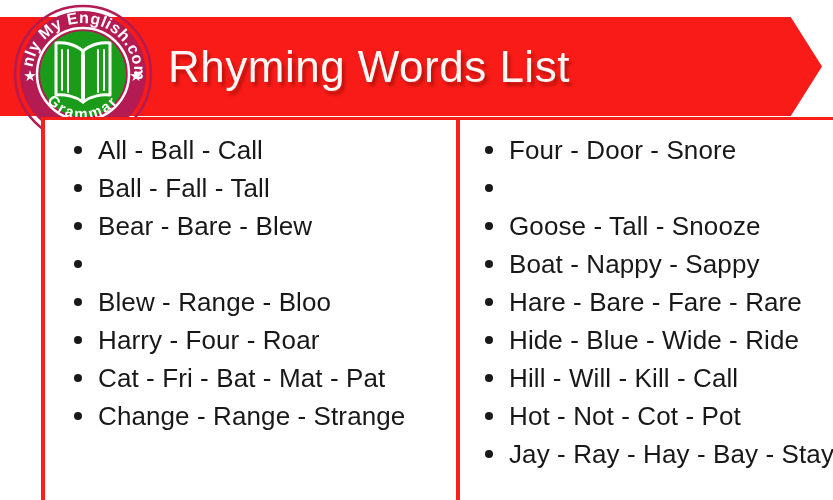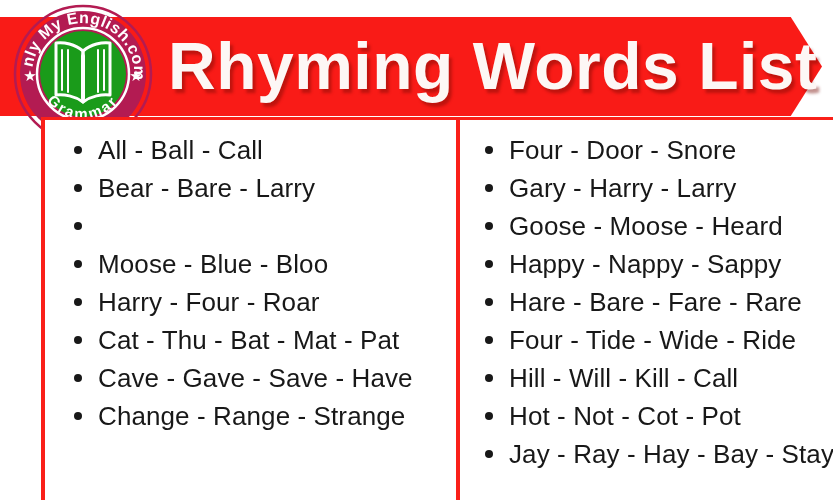--- a/index.html
+++ b/index.html
@@ -32,22 +32,22 @@
     background: #f91b17;
     -webkit-clip-path: polygon(0 0, 96.2% 0, 100% 50%, 96.2% 100%, 0 100%);
     clip-path: polygon(0 0, 96.2% 0, 100% 50%, 96.2% 100%, 0 100%);
   }
   .banner-title {
     position: absolute;
     left: 168px;
     top: 17px;
     height: 99px;
     line-height: 99px;
-    font-size: 66px;
-    font-weight: bold;
+    font-size: 44px;
+    font-weight: normal;
     color: #fdf7f5;
     letter-spacing: 0.5px;
     white-space: nowrap;
     text-shadow: 3px 4px 3px rgba(120, 10, 5, 0.45);
   }
 
   
   .logo {
     position: absolute;
     left: 12px;
@@ -168,36 +168,36 @@
   </div>
 </div>
 
 <div id="content-frame" style="border-left-color: rgb(250, 32, 25); border-right-color: rgb(250, 32, 25); border-top-color: rgb(250, 32, 25);">
   <div class="column-divider" style="background: rgb(250, 32, 25);"></div>
 
   <div class="columns">
     <div class="word-col" id="col-left">
       <ul class="word-list" id="list-left">
           <li><span class="bullet"></span><span>All - Ball - Call</span></li>
-          <li><span class="bullet"></span><span>Bear - Bare - Larry</span></li>
+          <li><span class="bullet"></span><span>Ball - Fall - Tall</span></li>
+          <li><span class="bullet"></span><span>Bear - Bare - Blew</span></li>
           <li><span class="bullet"></span></li>
-          <li><span class="bullet"></span><span>Moose - Blue - Bloo</span></li>
+          <li><span class="bullet"></span><span>Blew - Range - Bloo</span></li>
           <li><span class="bullet"></span><span>Harry - Four - Roar</span></li>
-          <li><span class="bullet"></span><span>Cat - Thu - Bat - Mat - Pat</span></li>
-          <li><span class="bullet"></span><span>Cave - Gave - Save - Have</span></li>
+          <li><span class="bullet"></span><span>Cat - Fri - Bat - Mat - Pat</span></li>
           <li><span class="bullet"></span><span>Change - Range - Strange</span></li>
         </ul>
     </div>
     <div class="word-col" id="col-right">
       <ul class="word-list" id="list-right">
           <li><span class="bullet"></span><span>Four - Door - Snore</span></li>
-          <li><span class="bullet"></span><span>Gary - Harry - Larry</span></li>
-          <li><span class="bullet"></span><span>Goose - Moose - Heard</span></li>
-          <li><span class="bullet"></span><span>Happy - Nappy - Sappy</span></li>
+          <li><span class="bullet"></span></li>
+          <li><span class="bullet"></span><span>Goose - Tall - Snooze</span></li>
+          <li><span class="bullet"></span><span>Boat - Nappy - Sappy</span></li>
           <li><span class="bullet"></span><span>Hare - Bare - Fare - Rare</span></li>
-          <li><span class="bullet"></span><span>Four - Tide - Wide - Ride</span></li>
+          <li><span class="bullet"></span><span>Hide - Blue - Wide - Ride</span></li>
           <li><span class="bullet"></span><span>Hill - Will - Kill - Call</span></li>
           <li><span class="bullet"></span><span>Hot - Not - Cot - Pot</span></li>
           <li><span class="bullet"></span><span>Jay - Ray - Hay - Bay - Stay</span></li>
         </ul>
     </div>
   </div>
 </div>
 
 </body></html>

